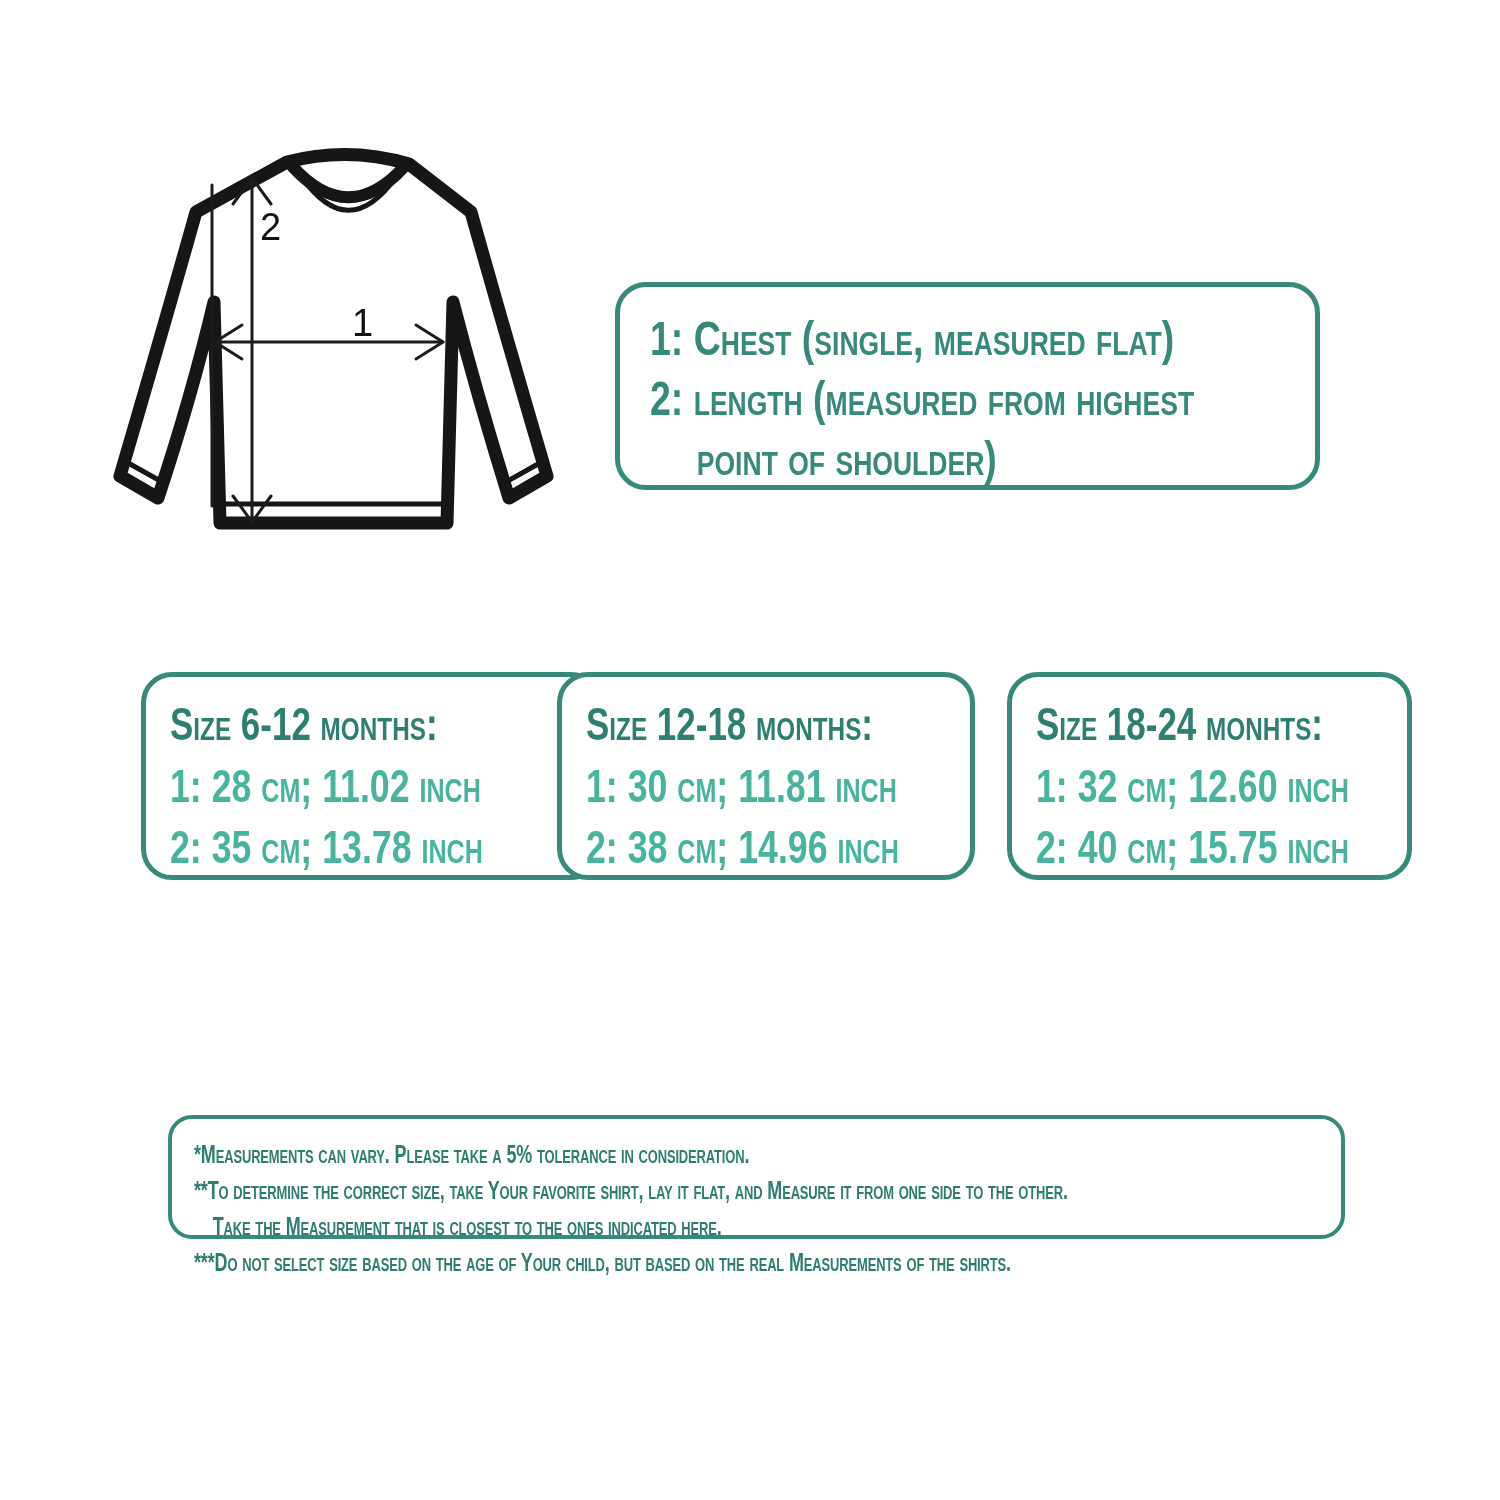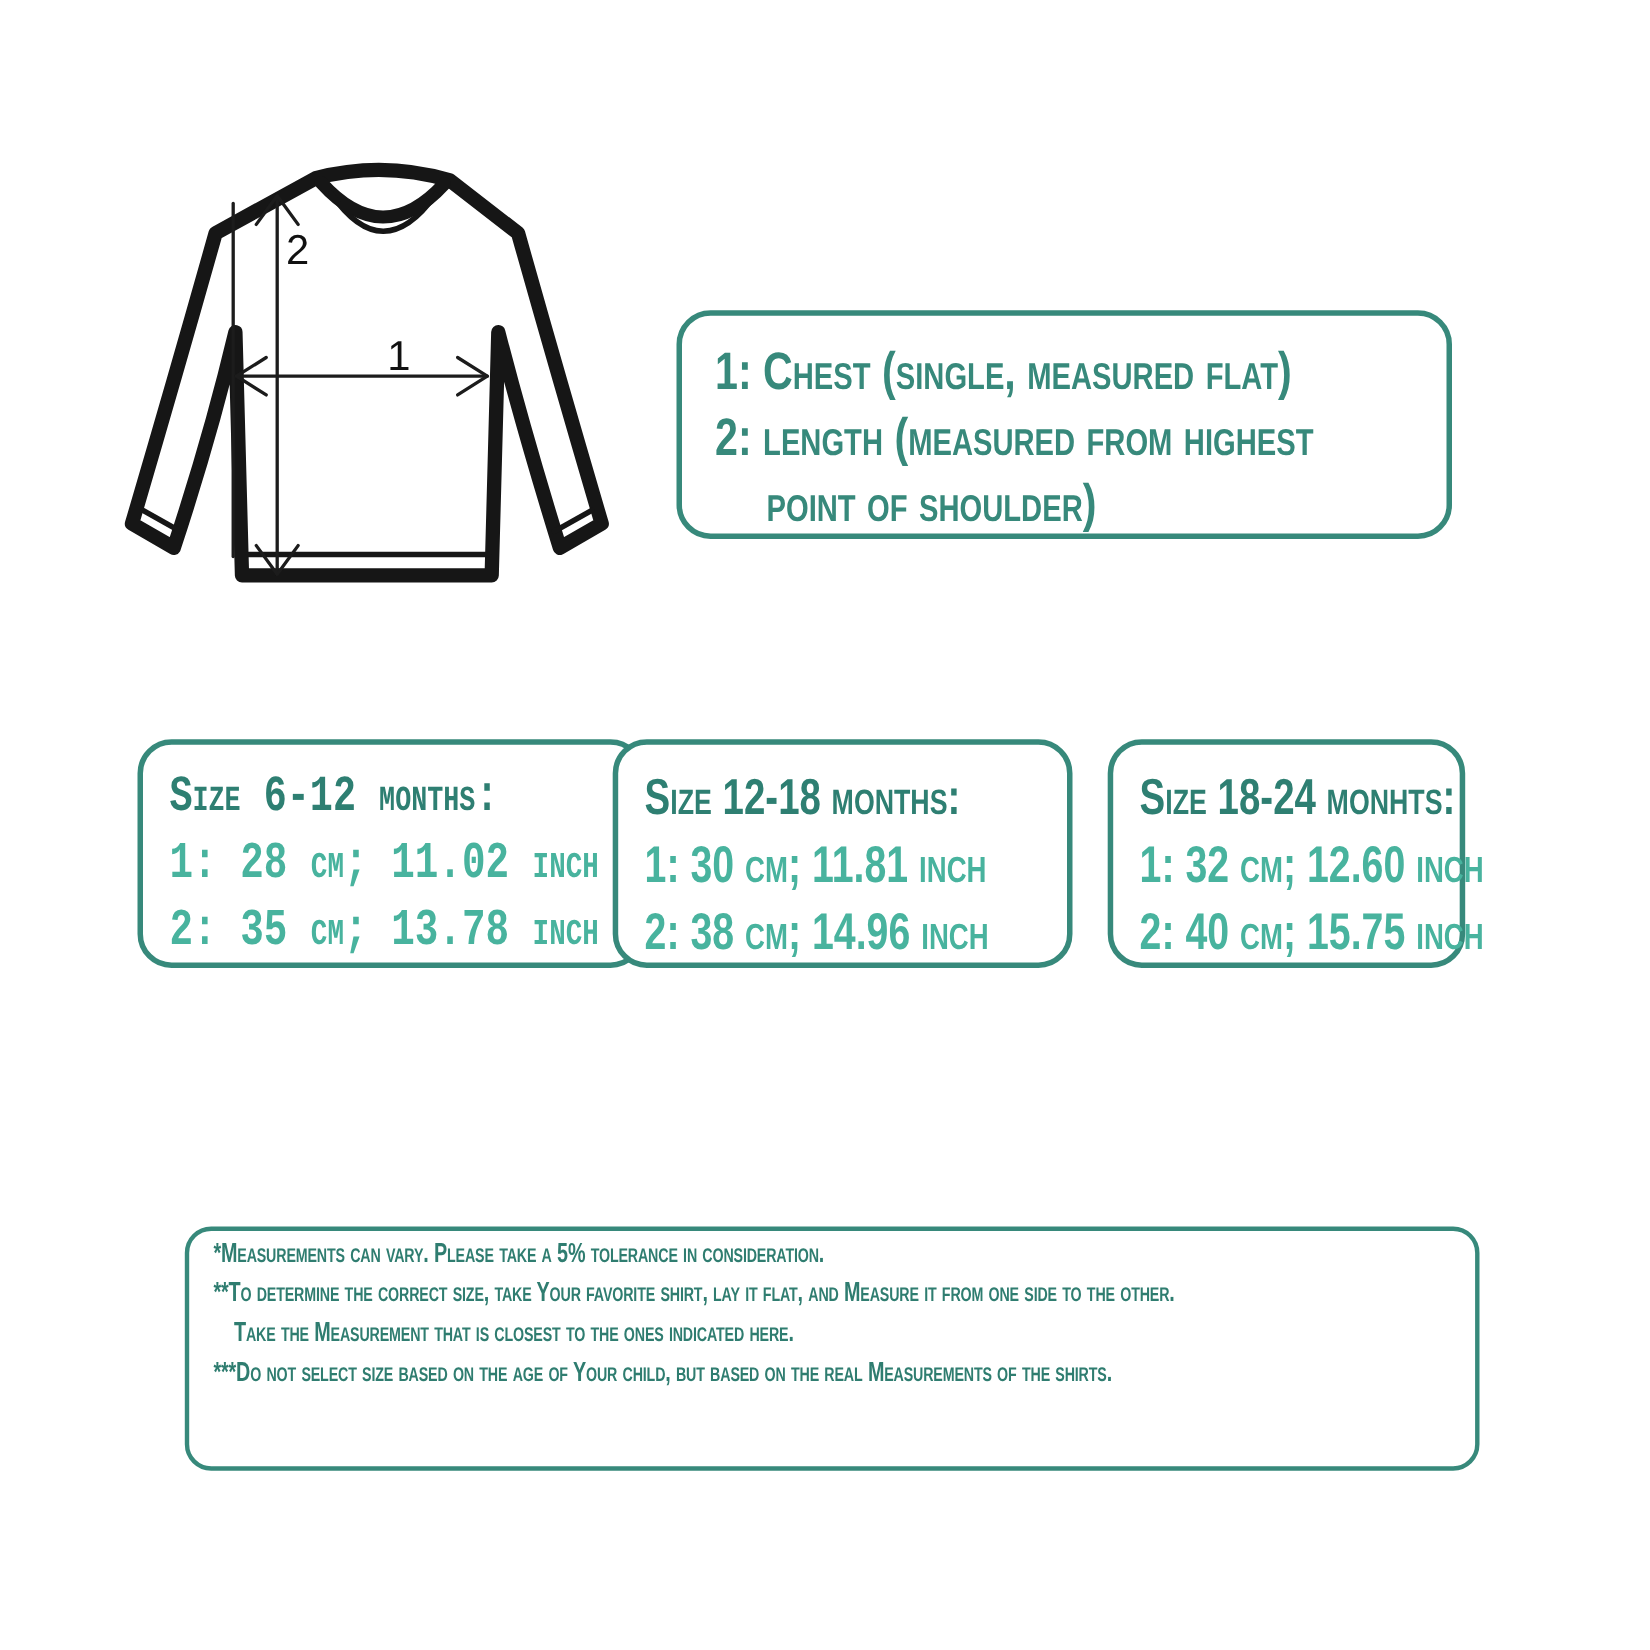--- a/index.html
+++ b/index.html
@@ -23,27 +23,27 @@
     font-weight: 700;
     white-space: nowrap;
     transform-origin: 0 50%;
   }
   
   .legend { left: 615px; top: 282px; width: 705px; height: 208px; padding: 22px 0 0 30px; }
   .legend .line { font-size: 48px; line-height: 60px; color: #37897b; transform: scaleX(0.78); }
   .legend .indent { padding-left: 60px; }
   
   .size-box { top: 672px; height: 208px; padding: 16px 0 0 24px; }
-  .size-box-1 { left: 125px; width: 461px; font-family: Liberation Mono, monospace; }
+  .size-box-1 { left: 141px; width: 461px; }
   .size-box-2 { left: 557px; width: 418px; }
-  .size-box-3 { left: 1007px; width: 325px; }
+  .size-box-3 { left: 1007px; width: 405px; }
   .size-title { font-size: 46px; line-height: 62px; color: #2e7f72; transform: scaleX(0.76); }
   .size-val   { font-size: 47px; line-height: 61px; color: #48b39e; transform: scaleX(0.76); }
   
-  .footer { left: 168px; top: 1115px; width: 1177px; height: 222px; border-width: 4px; border-radius: 24px; padding: 2px 0 0 22px; }
+  .footer { left: 168px; top: 1115px; width: 1177px; height: 124px; border-width: 4px; border-radius: 24px; padding: 17px 0 0 22px; }
   .footer .line { font-size: 25px; line-height: 36px; color: #2f7d70; letter-spacing: -0.2px; transform: scaleX(0.72); }
   .footer .indent { padding-left: 26px; }
   
   .shirt { position: absolute; left: 100px; top: 140px; width: 480px; height: 420px; }
   .shirt svg { width: 100%; height: 100%; display: block; }
   .shirt .outline { fill: #ffffff; stroke: #161616; stroke-width: 13; stroke-linejoin: round; stroke-linecap: round; }
   .shirt .collar { fill: none; stroke: #161616; stroke-linecap: round; }
   .shirt .detail { fill: none; stroke: #161616; stroke-width: 5; stroke-linecap: round; }
   .shirt .measure { fill: none; stroke: #1c1c1c; stroke-width: 3; stroke-linecap: round; stroke-linejoin: round; }
   .shirt text { fill: #111111; font-family: "Liberation Sans", sans-serif; font-size: 38px; font-weight: 400; }

